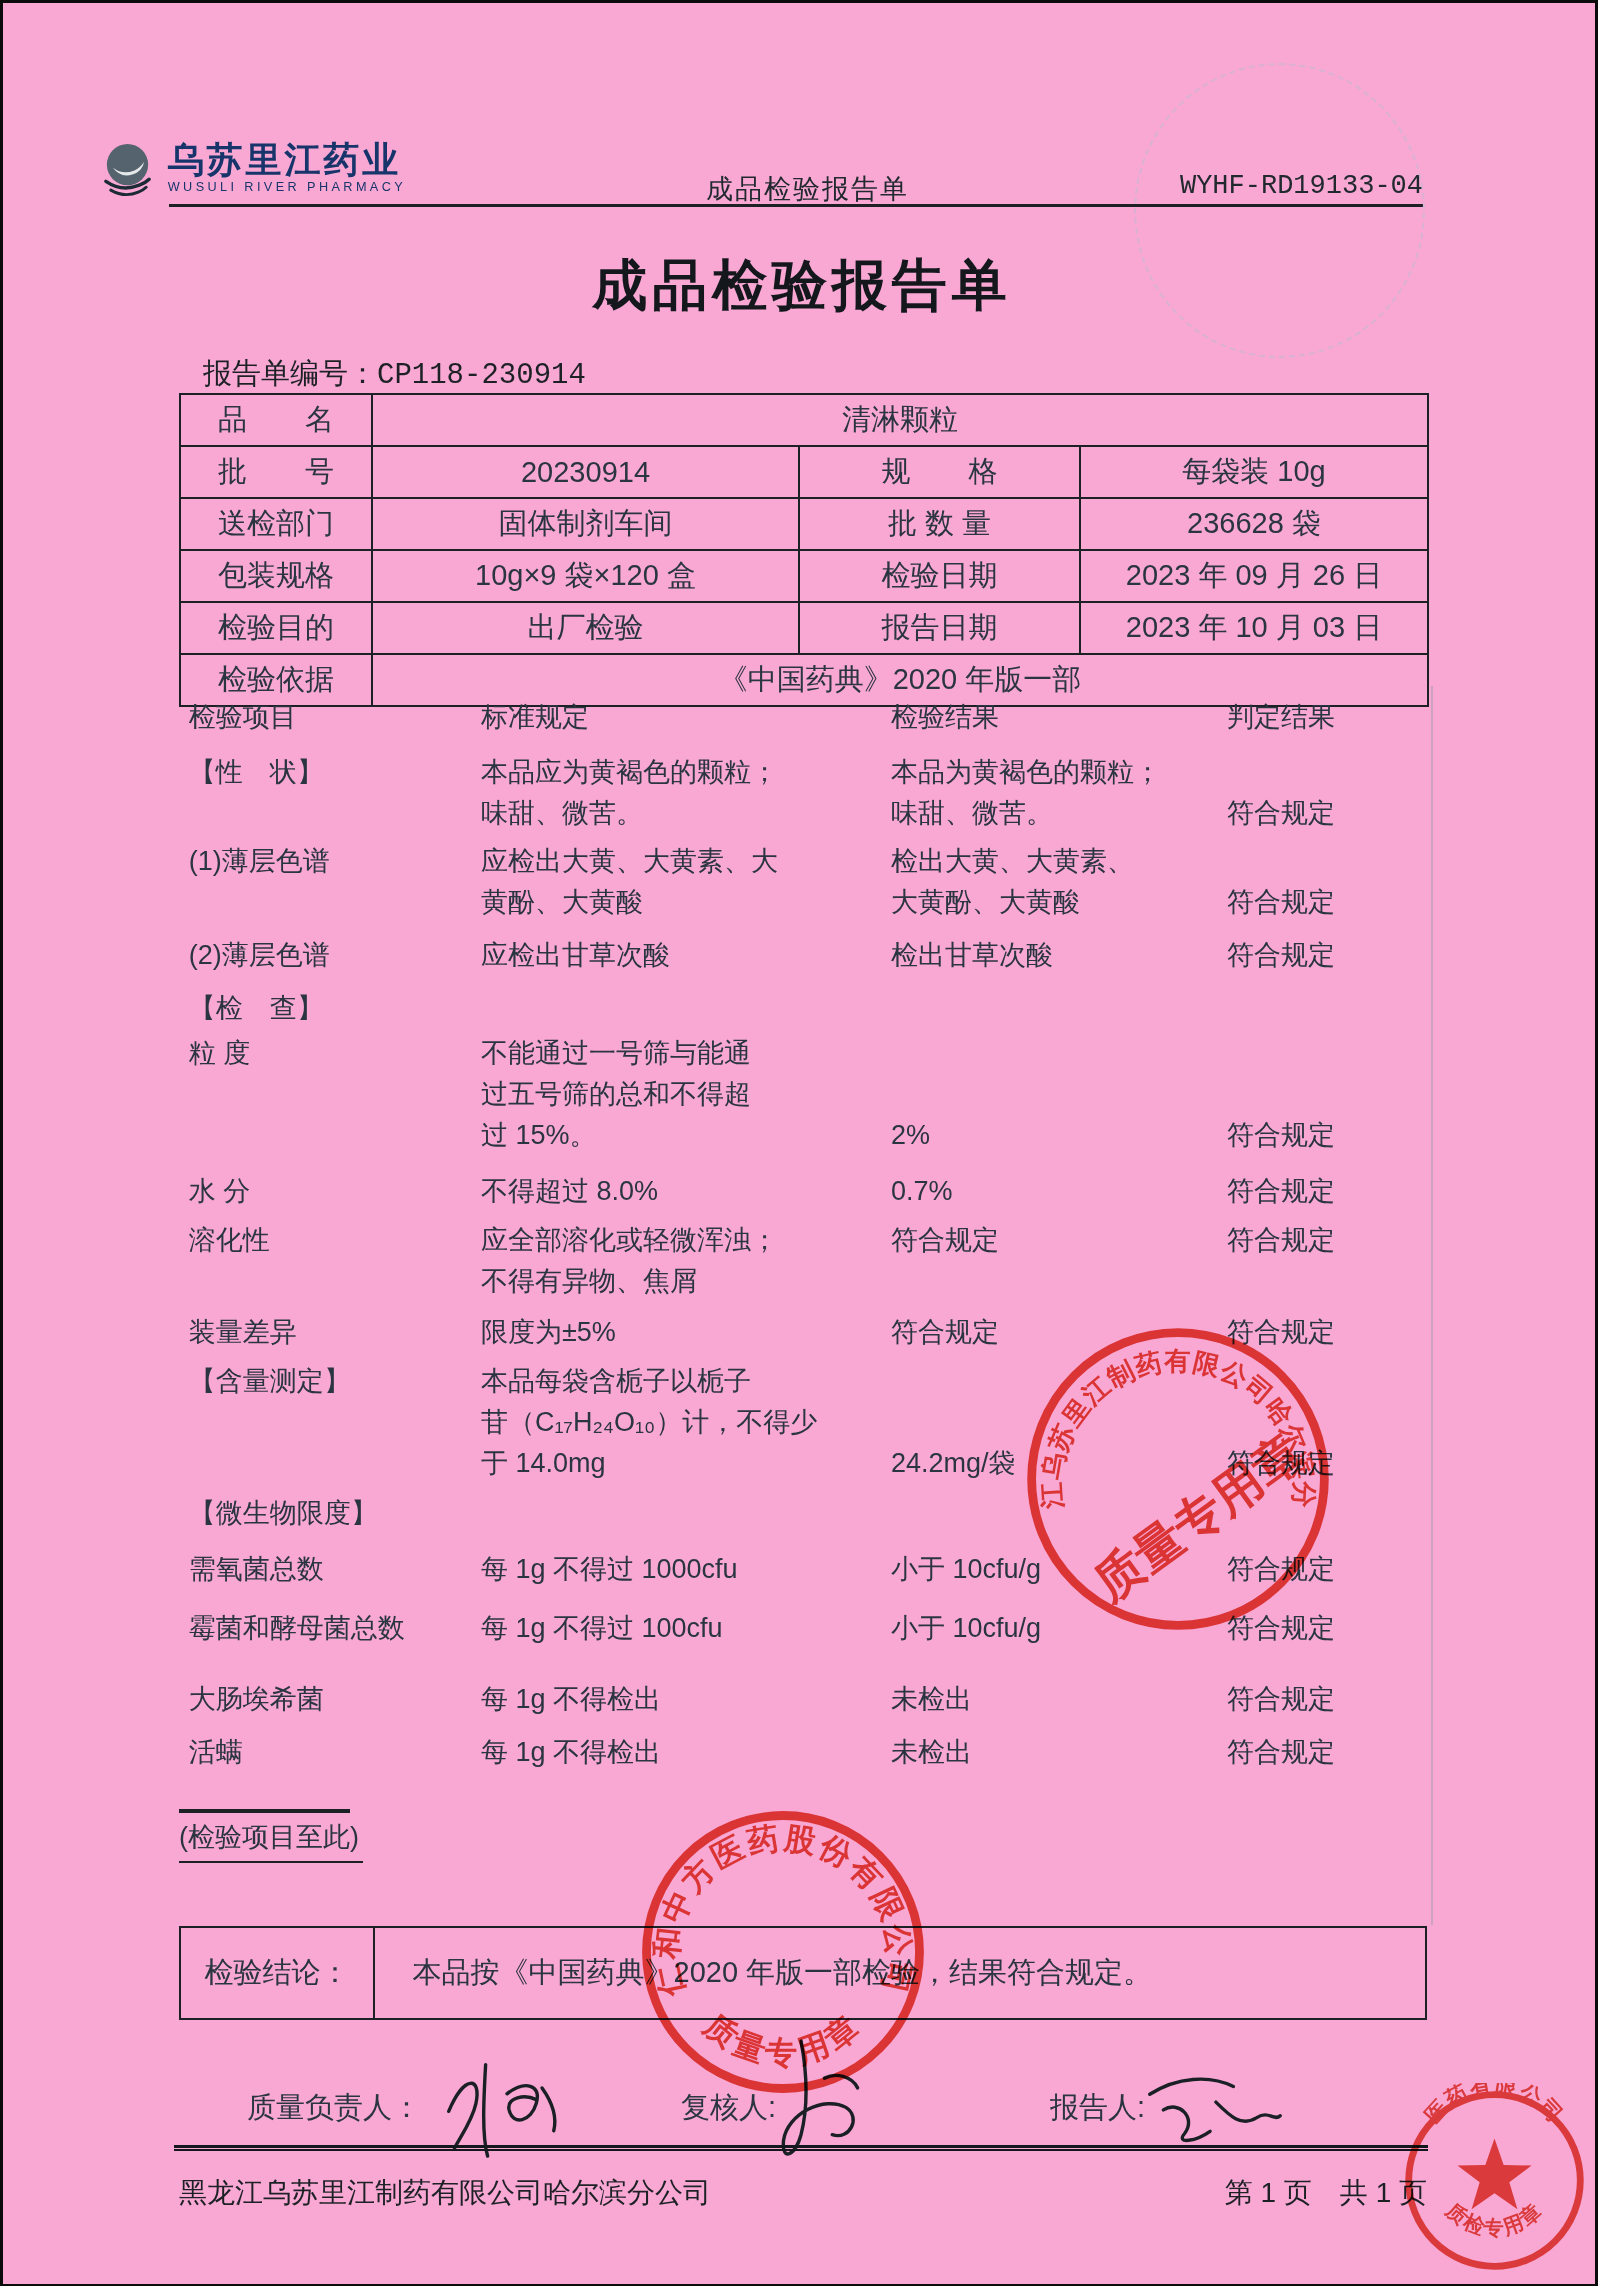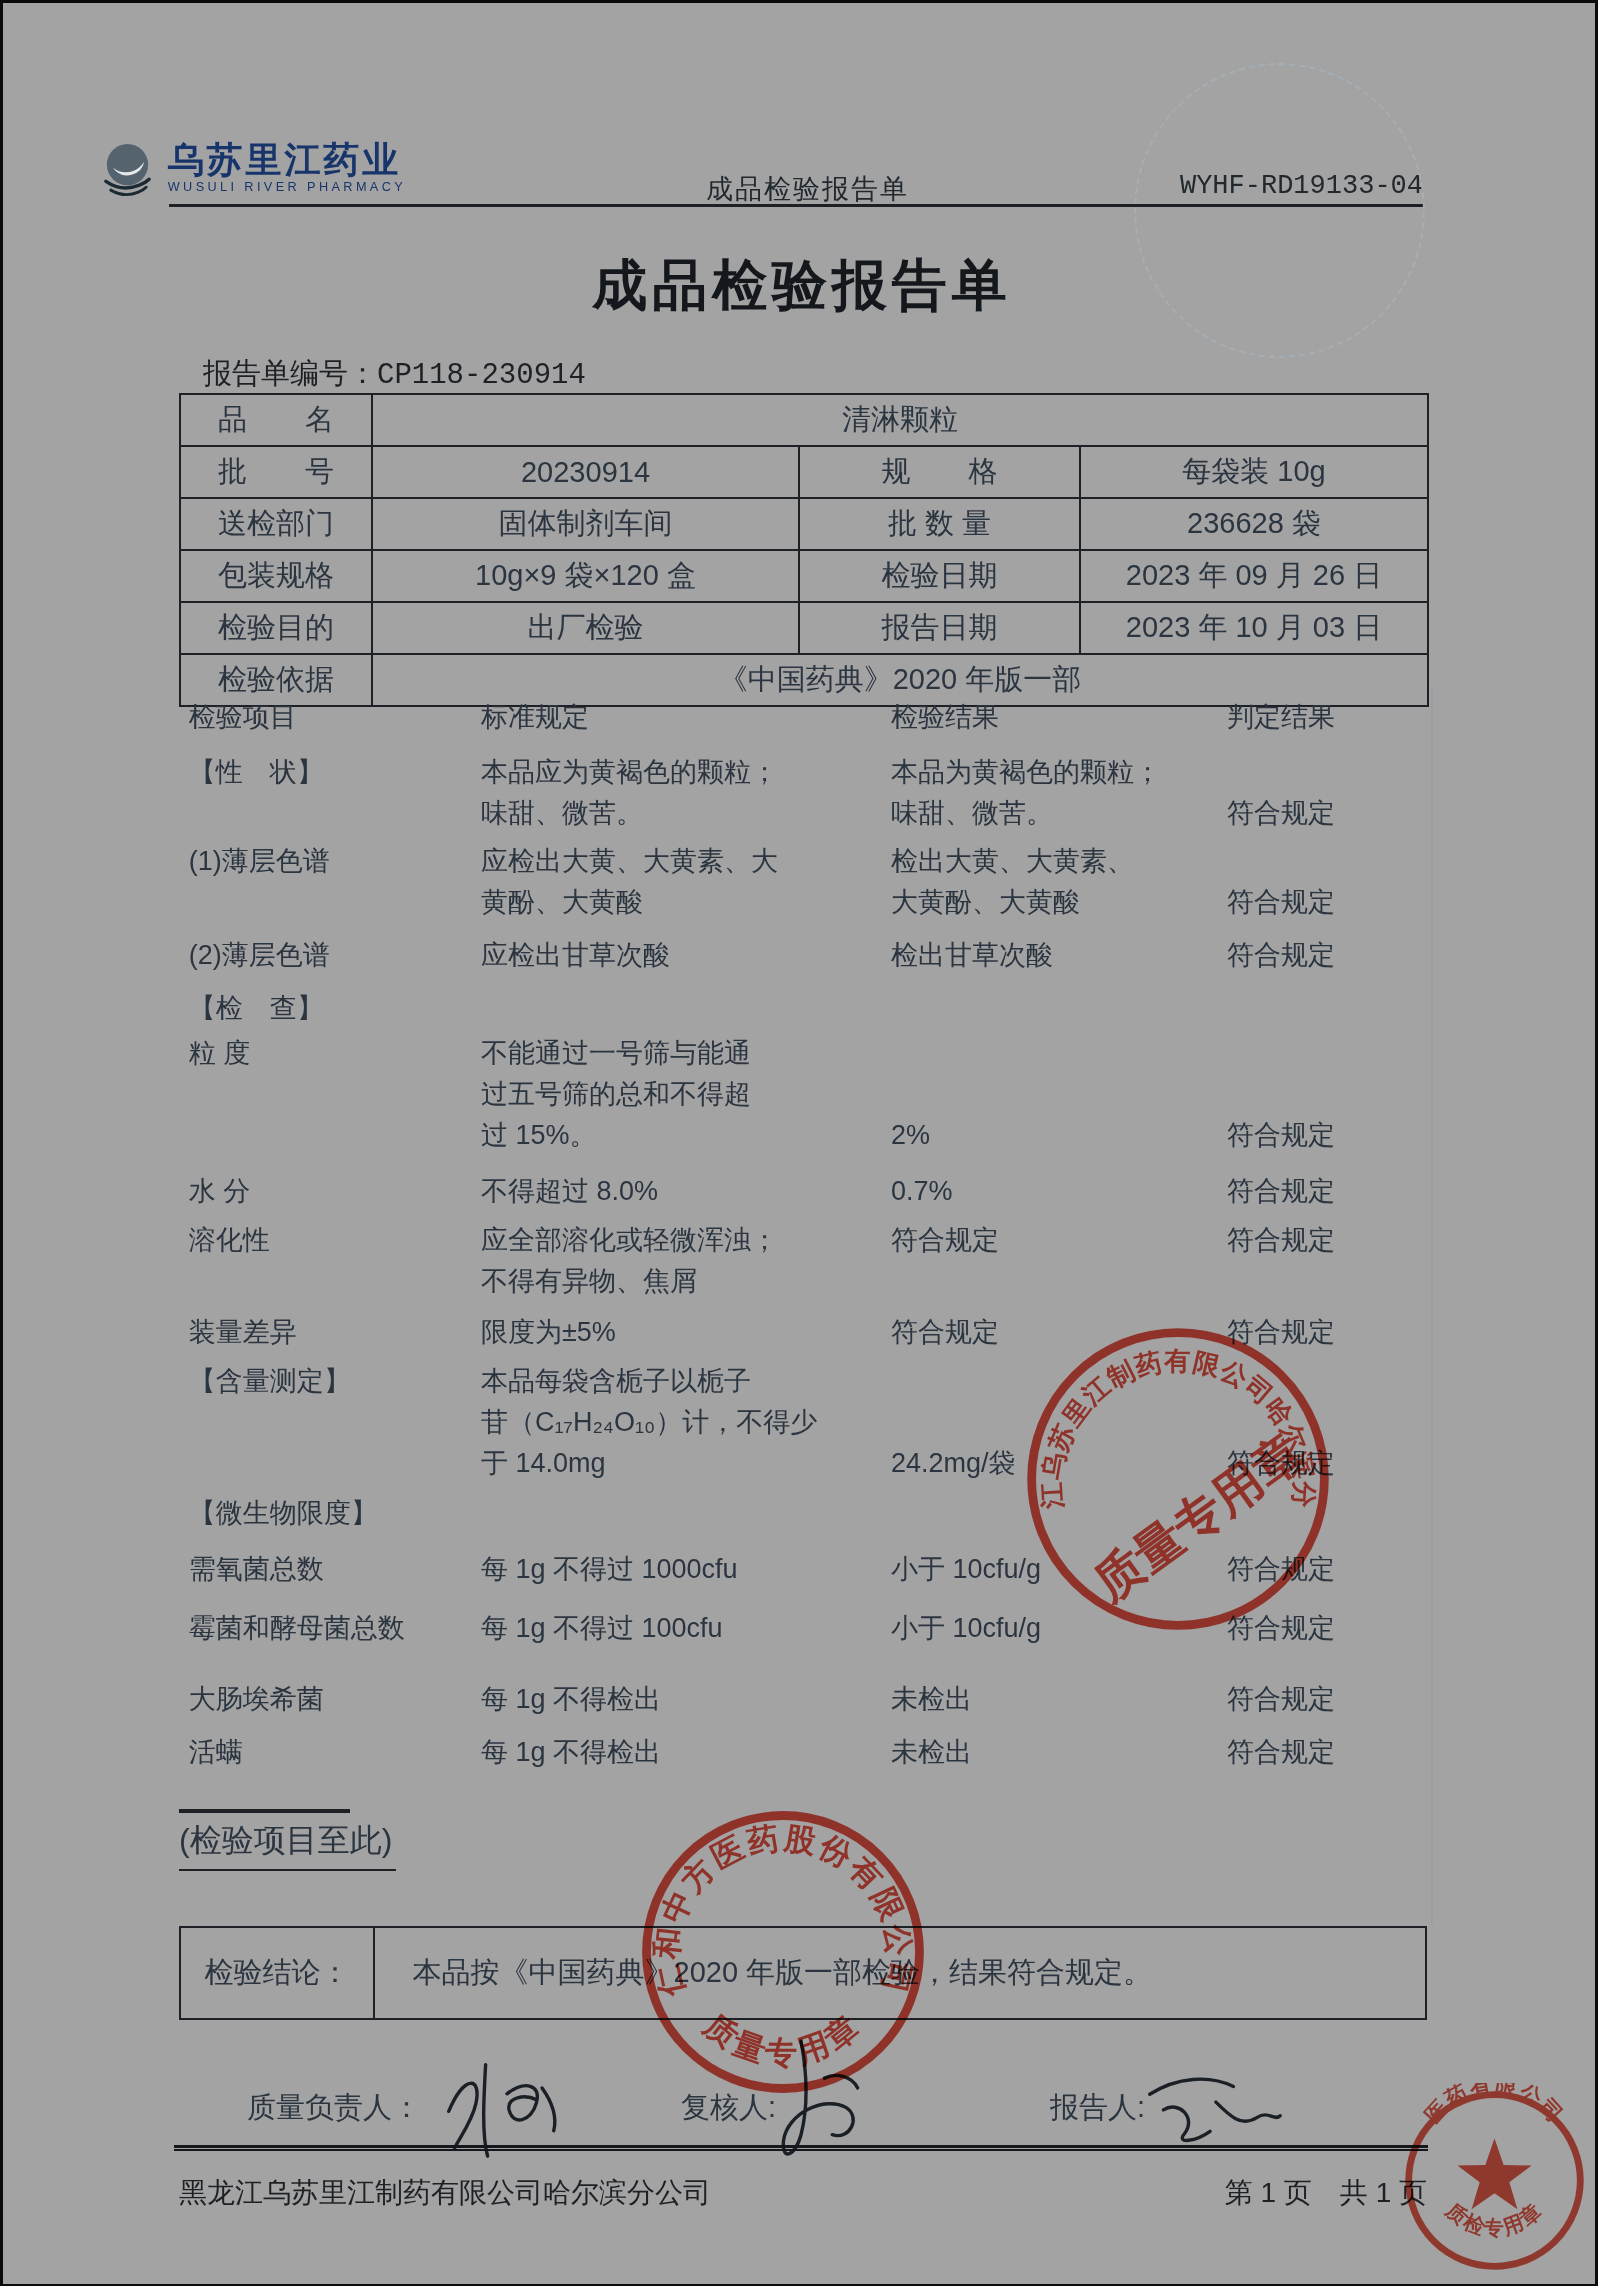--- a/index.html
+++ b/index.html
@@ -1,18 +1,18 @@
 <!DOCTYPE html>
 <html><head>
 <meta charset="utf-8">
 <style>
   html,body{margin:0;padding:0;background:#e8e8e8;}
   #page{
     position:relative;width:1598px;height:2287px;box-sizing:border-box;
-    background:#a3a3a3;border:3.9px solid #0b0b0b;overflow:hidden;
+    background:#f9a8d4;border:3.9px solid #0b0b0b;overflow:hidden;
     font-family:"Liberation Sans","DejaVu Sans",sans-serif;color:#2b3540;
   }
   .mono{font-family:"Liberation Mono","DejaVu Sans Mono",monospace;}
   
   #hdr-logo{position:absolute;left:96px;top:137px;display:flex;align-items:flex-start;}
   #hdr-logo .txt{margin-left:11.7px;}
   #hdr-logo .cn{font-size:36px;font-weight:bold;color:#17356b;letter-spacing:2.9px;line-height:39px;}
   #hdr-logo .en{font-size:12.7px;color:#17356b;letter-spacing:3.4px;margin-top:1px;}
   #hdr-title{position:absolute;left:595px;top:168px;width:419px;text-align:center;font-size:27px;letter-spacing:2px;color:#21292f;}
   #hdr-docno{position:absolute;left:1102px;top:168px;width:318px;text-align:right;font-size:27px;color:#21292f;}
@@ -28,21 +28,21 @@
   #items{position:absolute;left:176px;top:694px;width:1258px;}
   .irow{display:flex;align-items:flex-start;}
   .irow div{font-size:27px;line-height:41px;white-space:pre-line;}
   .c1{width:302px;padding-left:9.8px;box-sizing:border-box;}
   .c2{width:410px;}
   .c3{width:336px;}
   .c4{width:200px;}
   
   #endnote{position:absolute;left:176px;top:1806px;}
   #endnote .topline{width:171px;height:3.9px;background:#1d2126;}
-  #endnote .txt{display:inline-block;margin-top:5.9px;font-size:32px;border-bottom:2.9px solid #1d2126;padding:0 3.9px 5.9px 0;}
+  #endnote .txt{display:inline-block;margin-top:5.9px;font-size:27px;border-bottom:2.9px solid #1d2126;padding:0 3.9px 5.9px 0;}
   #conclusion{position:absolute;left:176px;top:1923px;width:1248px;height:94px;border:2px solid #1d2126;display:flex;box-sizing:border-box;gap:16px;}
   #conclusion .lab{width:192px;border-right:2px solid #1d2126;display:flex;align-items:center;justify-content:center;font-size:29px;}
   #conclusion .val{flex:1;display:flex;align-items:center;padding-left:21.5px;font-size:29px;}
   
   #sigs{position:absolute;left:176px;top:2048px;width:1248px;height:93px;}
   #sigs .slab{position:absolute;font-size:29px;top:37px;}
   .sigsvg{position:absolute;}
   
   #dblrule{position:absolute;left:171px;top:2142px;width:1254px;height:5.9px;border-top:3.9px solid #14181d;border-bottom:2px solid #14181d;box-sizing:border-box;}
   #footer{position:absolute;left:176px;top:2171px;width:1248px;display:flex;justify-content:space-between;font-size:28px;color:#1d2126;}

